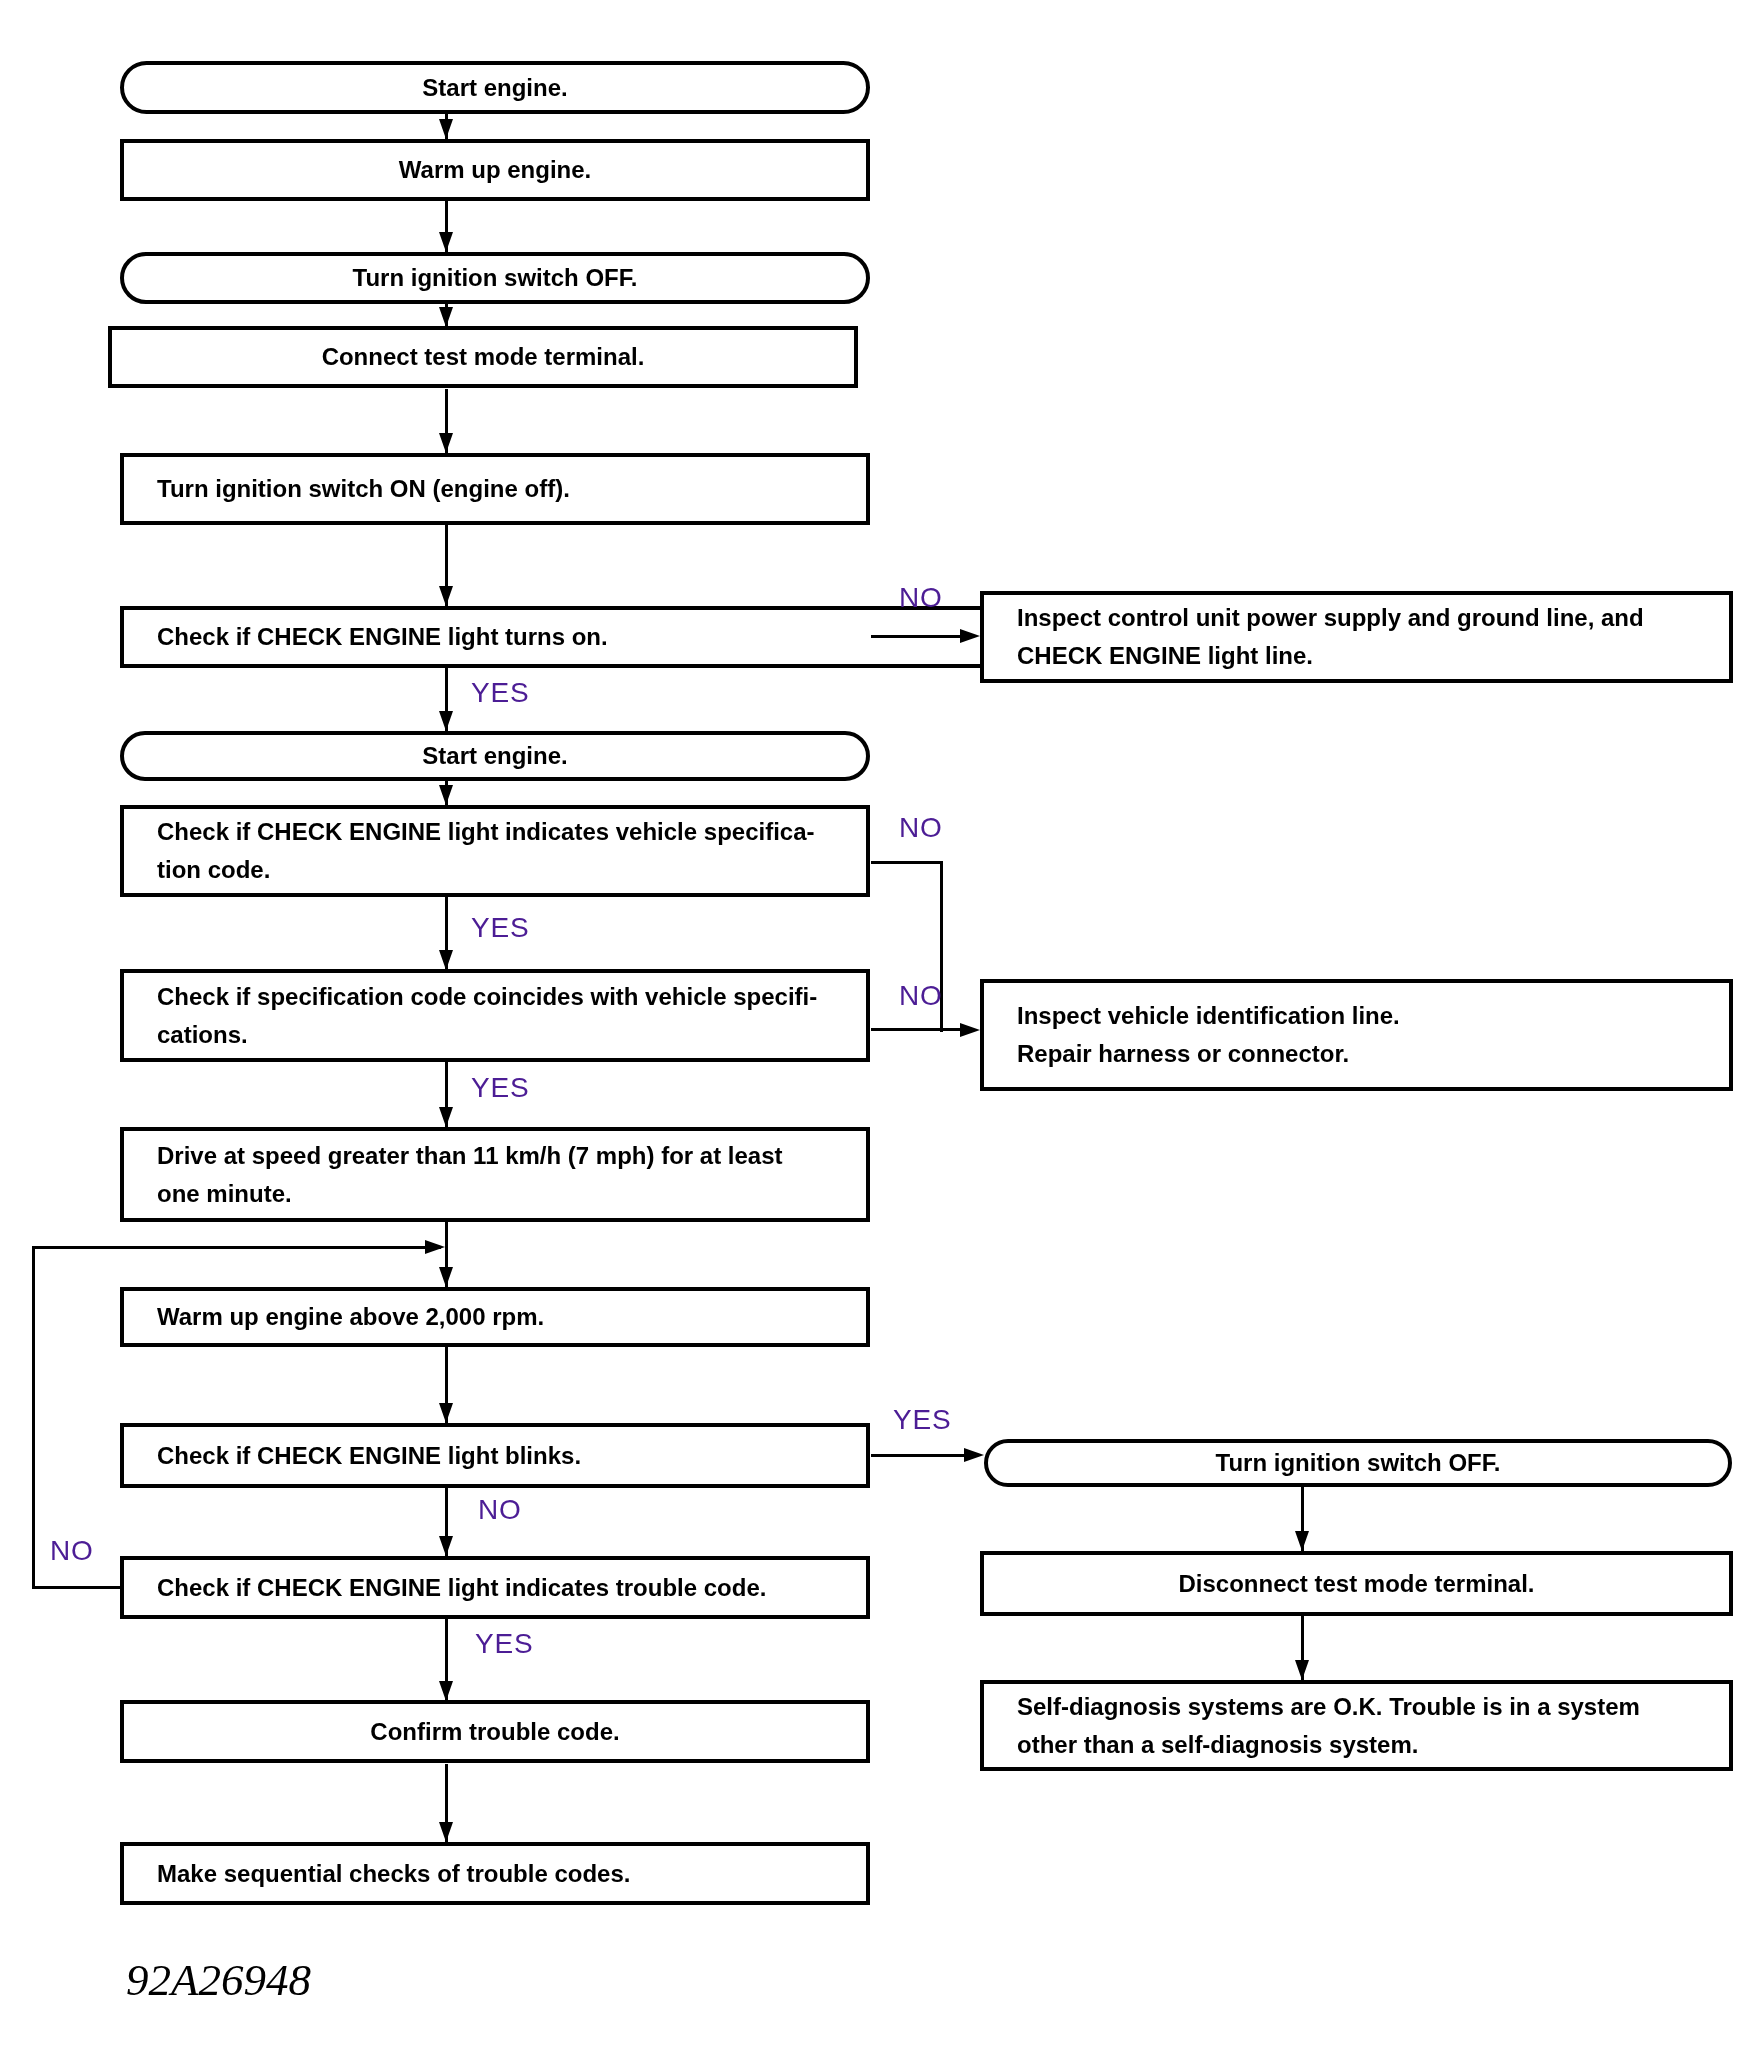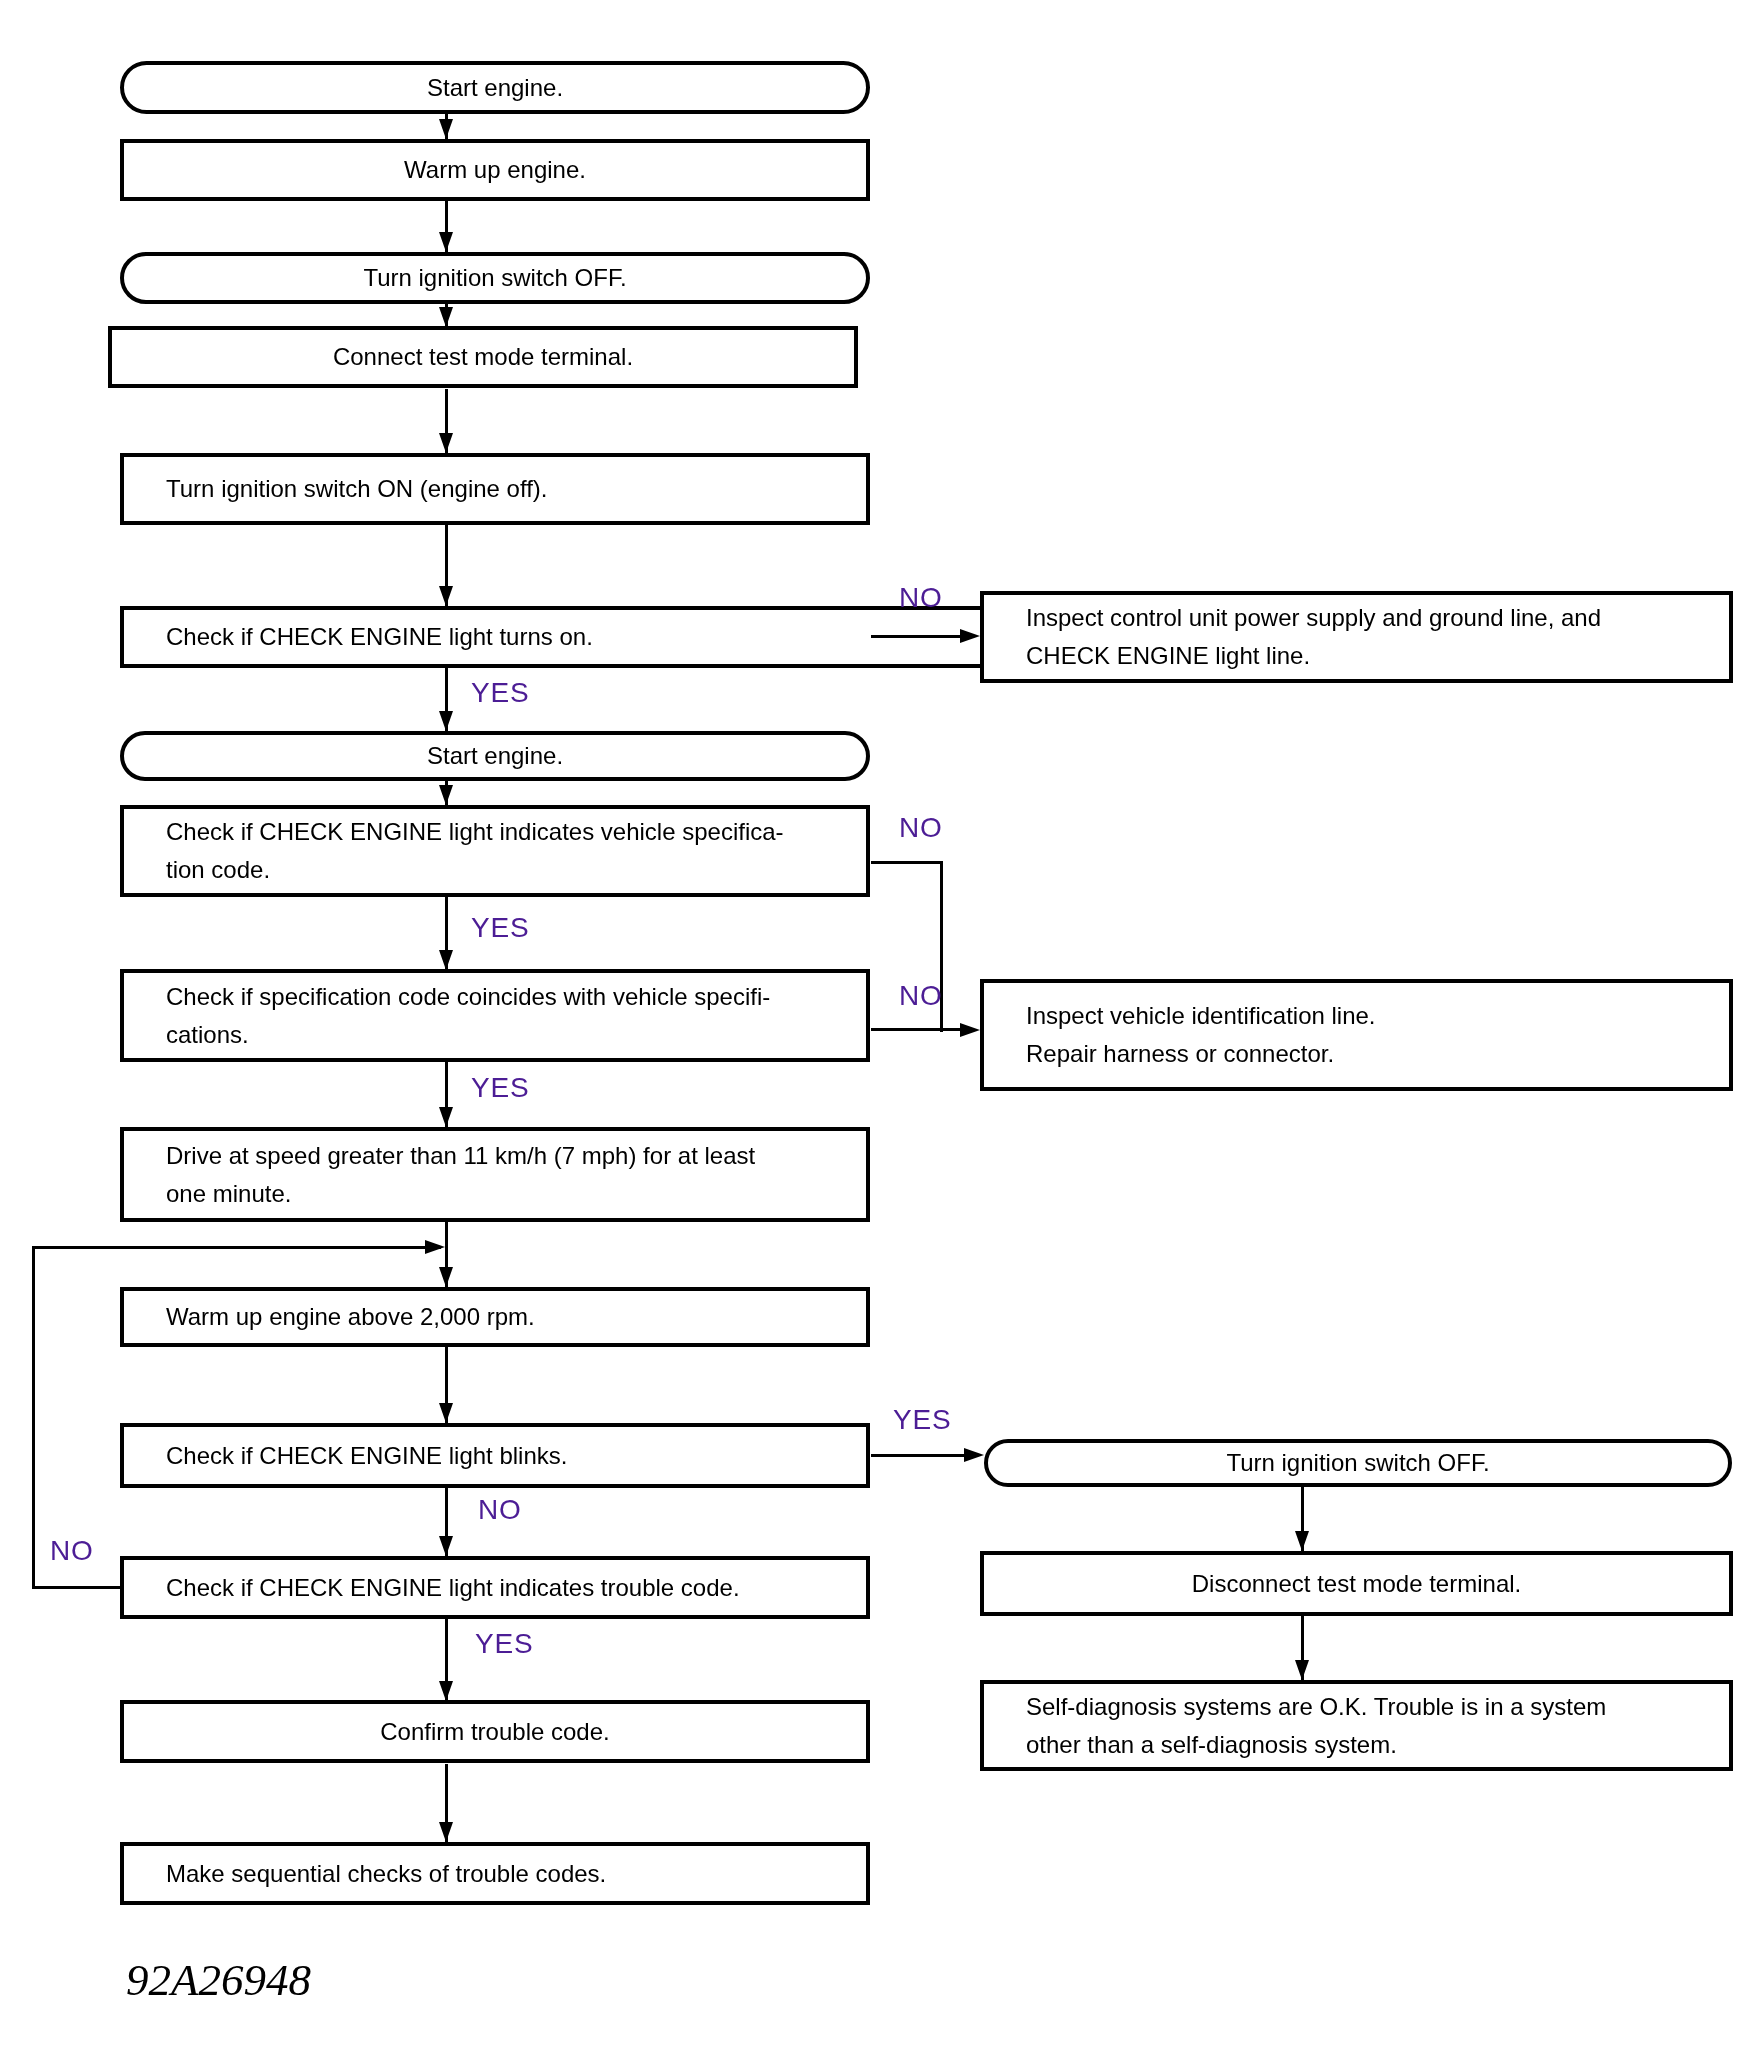--- a/index.html
+++ b/index.html
@@ -15,24 +15,24 @@
     position:absolute;
     box-sizing:border-box;
     border:4.2px solid #000;
     background:#fff;
     display:flex;
     flex-direction:column;
     justify-content:center;
     font-size:24px;
     color:#000;
   }
-  .node span { display:block; line-height:38px; white-space:nowrap; }
+  .node span { display:block; line-height:38px; white-space:nowrap;font-weight:bold; }
   .stadium { border-radius:30px; }
   .txt-center { align-items:center; text-align:center; }
-  .txt-left { align-items:flex-start; text-align:center; padding:0 15px 0 42px; }
+  .txt-left { align-items:flex-start; text-align:center; padding:0 15px 0 33px; }
   .vline, .hline { position:absolute; background:#000; }
   .vline { width:3.3px; }
   .hline { height:3.3px; }
   .arrow-down {
     position:absolute; width:0; height:0;
     border-left:7.5px solid transparent;
     border-right:7.5px solid transparent;
     border-top:20px solid #000;
   }
   .arrow-right {

